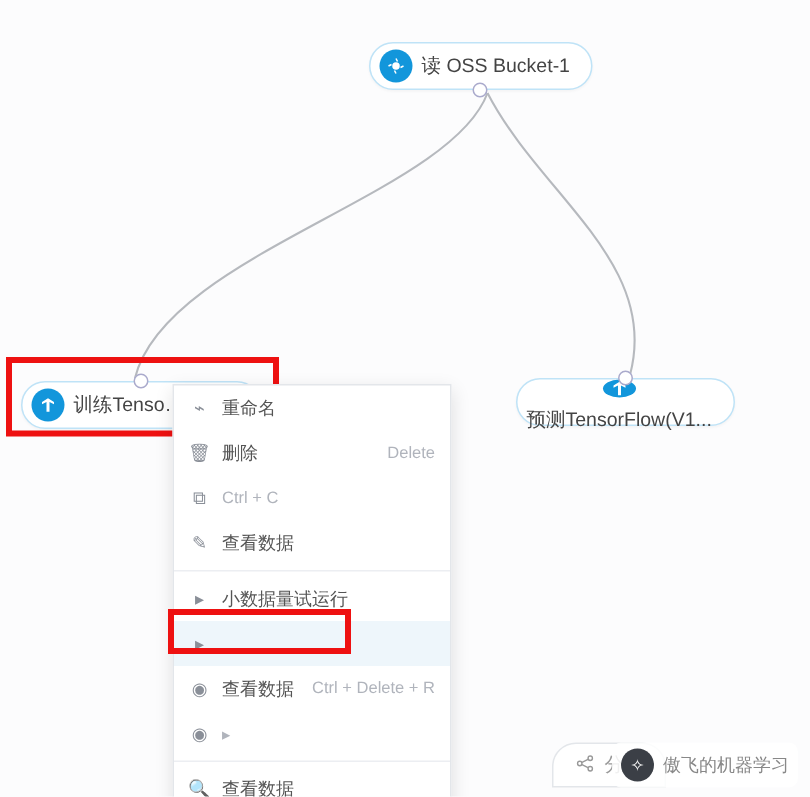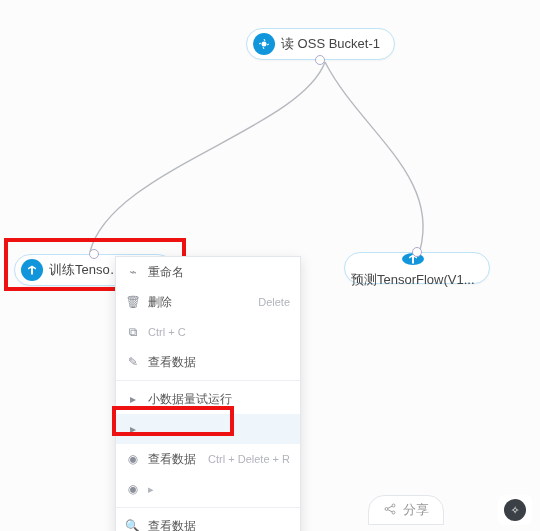--- a/index.html
+++ b/index.html
@@ -209,15 +209,16 @@
           <circle cx="18" cy="6" r="2.5" fill="none" stroke="#999" stroke-width="1.6"></circle>
           <circle cx="18" cy="18" r="2.5" fill="none" stroke="#999" stroke-width="1.6"></circle>
           <path d="M8 11 L16 7 M8 13 L16 17" stroke="#999" stroke-width="1.6"></path>
         </svg>
     </span>
     <span>分享</span>
   </div>
 
   <div class="wm">
     <span class="wm-ico">✧</span>
+    <span>傲飞的机器学习</span>
   </div>
 
 </div>
 
 </body></html>

